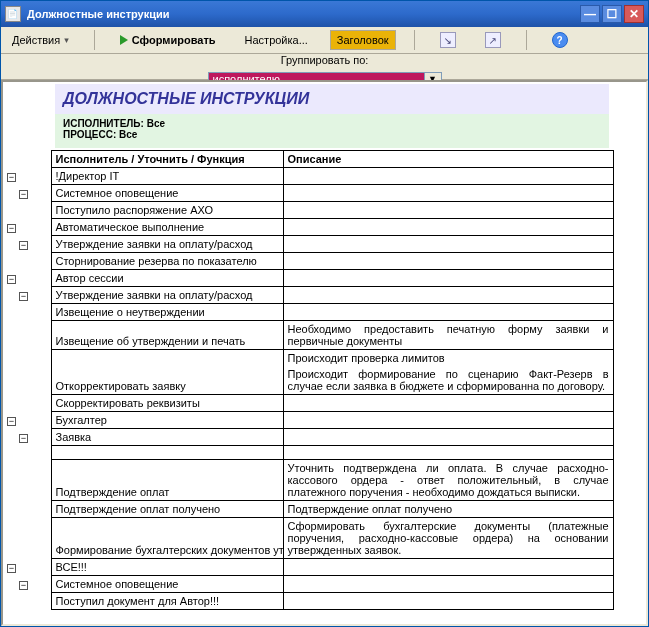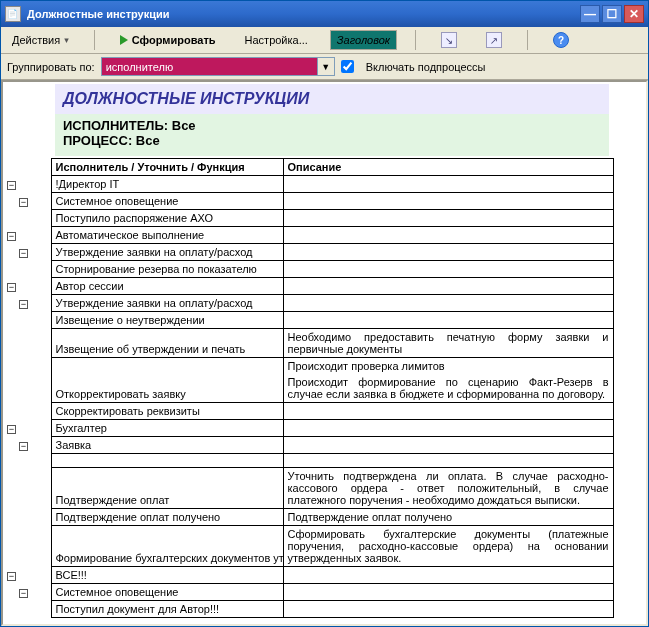--- a/index.html
+++ b/index.html
@@ -15,37 +15,37 @@
 
 .toolbar { height: 27px; background: #ece9d8; border-bottom: 1px solid #aca899; display: flex; align-items: center; padding: 0 4px; gap: 15px;}
 .tbtn { padding: 3px 6px; border: 1px solid transparent; cursor: pointer; display:flex; align-items:center; gap:4px;}
 .dd::after { content:" ▾"; font-size:9px; color:#555;}
 .tsep { width:1px; height:20px; background:#aca899; margin:0 3px;}
 .play-icon { display:inline-block; width:0; height:0; border-left:8px solid #2a9a2a; border-top:5px solid transparent; border-bottom:5px solid transparent;}
 .sf-text { font-weight: bold; }
 .ticon { width:16px; height:16px; display:inline-flex; align-items:center; justify-content:center; border:1px solid #99b; background:#eef; font-size:10px; color:#447;}
 .helpicon { width:16px;height:16px;border-radius:8px;background:#4a8cf0;border:1px solid #2266cc;color:#fff;display:inline-flex;align-items:center;justify-content:center;font-weight:bold;font-size:10px;}
 
-.filterbar { height: 26px; background:#ece9d8; border-bottom:1px solid #aca899; display:flex; align-items:center; padding:0 6px; gap:6px;}
+.filterbar { height: 26px; background:#ece9d8; border-bottom:1px solid #aca899; display:flex; align-items:center; padding:0 6px; gap:6px;flex-direction:column;}
 .filterbar label { font-size:11px; }
 .combo { display:flex; height:19px; border:1px solid #7f9db9;}
 .combo input { border:none; background:#be185d; color:#fff; font-size:11px; padding:0 4px; width:215px; outline:none;}
 .combo .cbtn { width:17px; background:#ece9d8; border-left:1px solid #7f9db9; display:flex;align-items:center;justify-content:center; font-size:9px; cursor:pointer;}
 .cbx { display:flex; align-items:center; gap:12px;}
 .cbx input { width:13px; height:13px;}
 
 .content { flex:1; background:#fff; border:2px inset #ece9d8; margin:0; position:relative; overflow:hidden;}
 .scrollwrap { position:absolute; inset:0; overflow:auto;}
 .scrollwrap::-webkit-scrollbar { width:17px; height:17px;}
 .scrollwrap::-webkit-scrollbar-track { background:#ece9d8;}
 .scrollwrap::-webkit-scrollbar-thumb { background:#c8c8c8; border:1px solid #888;}
 
 .reportHead { background:#ebe9fd; padding:6px 8px 4px; color:#333399;}
 .reportHead h1 { font-size:16px; font-style:italic; font-weight:bold; color:#333399; margin-bottom:2px;}
-.filters { background:#e2f5e2; padding:4px 8px 8px; font-weight:bold; font-size:13px;}
+.filters { background:#e2f5e2; padding:4px 8px 8px; font-weight:bold; font-size:10px;}
 
 table.rep { border-collapse: collapse; width: 610px; table-layout:fixed;}
 table.rep td, table.rep th { border:1px solid #000; padding:2px 4px; font-size:11px; vertical-align:top; word-wrap:break-word;}
 table.rep th { font-weight:bold; text-align:left;}
 col.tree { width:12px;}
 col.c1 { width:232px;}
 col.c2 { width:330px;}
 td.tree { border:none !important; padding:0; text-align:center; vertical-align:top;}
 .tbox { width:9px; height:9px; border:1px solid #555; background:#fff; display:inline-flex; align-items:center;justify-content:center; font-size:9px; line-height:7px; cursor:pointer; margin-top:2px;}
 td.nb { border:none !important;}
@@ -66,21 +66,21 @@
   </div>
 
   <div class="toolbar">
     <div class="tbtn dd">Действия</div>
     <div class="tsep"></div>
     <div class="tbtn">
       <span class="play-icon"></span>
       <span class="sf-text">Сформировать</span>
     </div>
     <div class="tbtn">Настройка...</div>
-    <div class="tbtn" style="border:1px solid #aca899; background:#0f766e;font-style:italic;">Заголовок</div>
+    <div class="tbtn" style="border:1px solid #aca899; background:#eab308;">Заголовок</div>
     <div class="tsep"></div>
     <div class="tbtn">
         <span class="ticon">↘</span>
       </div>
     <div class="tbtn">
         <span class="ticon">↗</span>
       </div>
     <div class="tsep"></div>
     <div class="tbtn">
         <span class="helpicon">?</span>

